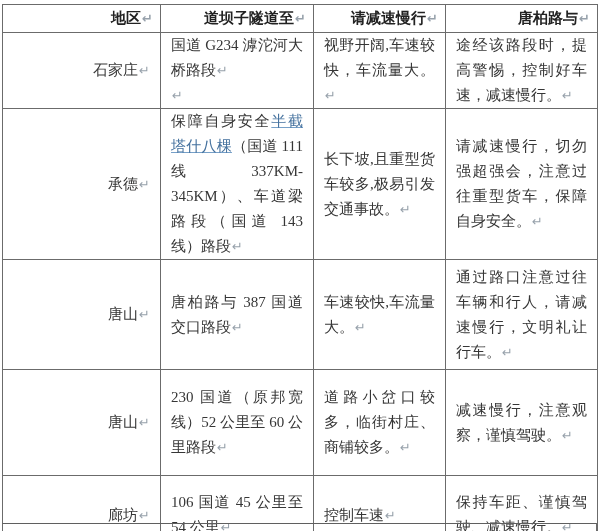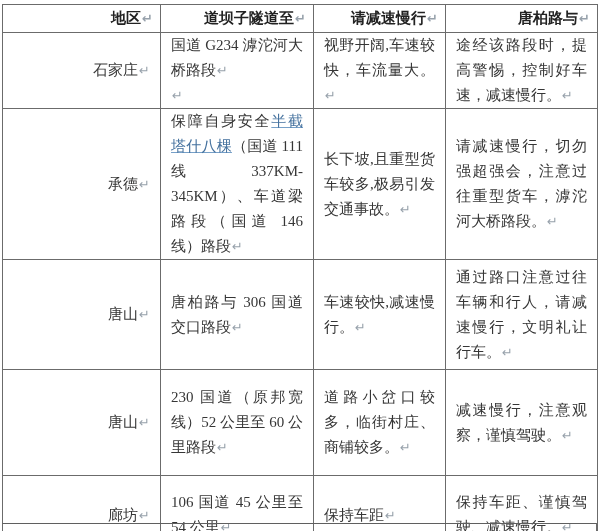--- a/index.html
+++ b/index.html
@@ -99,38 +99,38 @@
         </td>
         <td>
           <p><span>途经该路段时，提高警惕，控制好车速，减速慢行。</span><span class="pilcrow">↵</span></p>
         </td>
       </tr>
       <tr>
         <td class="region-cell">
           <p><span>承德</span><span class="pilcrow">↵</span></p>
         </td>
         <td>
-          <p><span>保障自身安全</span><a class="loc-link">半截塔什八棵</a><span>（国道 111 线 337KM-345KM）、车道梁路段（国道 146 线）路段</span><span class="pilcrow">↵</span></p>
+          <p><span>保障自身安全</span><a class="loc-link">半截塔什八棵</a><span>（国道 111 线 337KM-345KM）、车道梁路段（国道 143 线）路段</span><span class="pilcrow">↵</span></p>
         </td>
         <td>
           <p><span>长下坡,且重型货车较多,极易引发交通事故。</span><span class="pilcrow">↵</span></p>
         </td>
         <td>
-          <p><span>请减速慢行，切勿强超强会，注意过往重型货车，滹沱河大桥路段。</span><span class="pilcrow">↵</span></p>
+          <p><span>请减速慢行，切勿强超强会，注意过往重型货车，保障自身安全。</span><span class="pilcrow">↵</span></p>
         </td>
       </tr>
       <tr>
         <td class="region-cell">
           <p><span>唐山</span><span class="pilcrow">↵</span></p>
         </td>
         <td>
-          <p><span>唐柏路与 306 国道交口路段</span><span class="pilcrow">↵</span></p>
+          <p><span>唐柏路与 387 国道交口路段</span><span class="pilcrow">↵</span></p>
         </td>
         <td>
-          <p><span>车速较快,减速慢行。</span><span class="pilcrow">↵</span></p>
+          <p><span>车速较快,车流量大。</span><span class="pilcrow">↵</span></p>
         </td>
         <td>
           <p><span>通过路口注意过往车辆和行人，请减速慢行，文明礼让行车。</span><span class="pilcrow">↵</span></p>
         </td>
       </tr>
       <tr>
         <td class="region-cell">
           <p><span>唐山</span><span class="pilcrow">↵</span></p>
         </td>
         <td>
@@ -144,21 +144,21 @@
         </td>
       </tr>
       <tr>
         <td class="region-cell">
           <p><span>廊坊</span><span class="pilcrow">↵</span></p>
         </td>
         <td>
           <p><span>106 国道 45 公里至 54 公里</span><span class="pilcrow">↵</span></p>
         </td>
         <td>
-          <p><span>保持车距</span><span class="pilcrow">↵</span></p>
+          <p><span>控制车速</span><span class="pilcrow">↵</span></p>
         </td>
         <td>
           <p><span>保持车距、谨慎驾驶、减速慢行。</span><span class="pilcrow">↵</span></p>
         </td>
       </tr>
     </tbody>
 </table>
 
 <div class="partial-row">
   <div class="pcell"></div>

